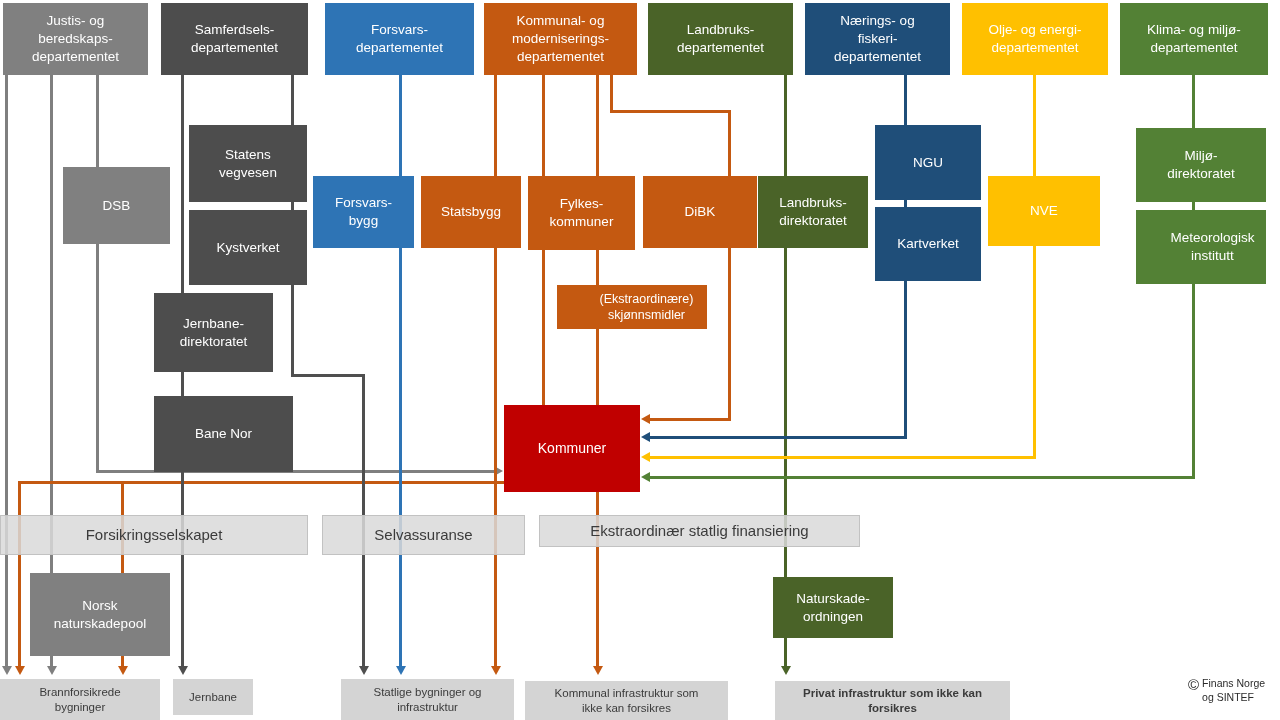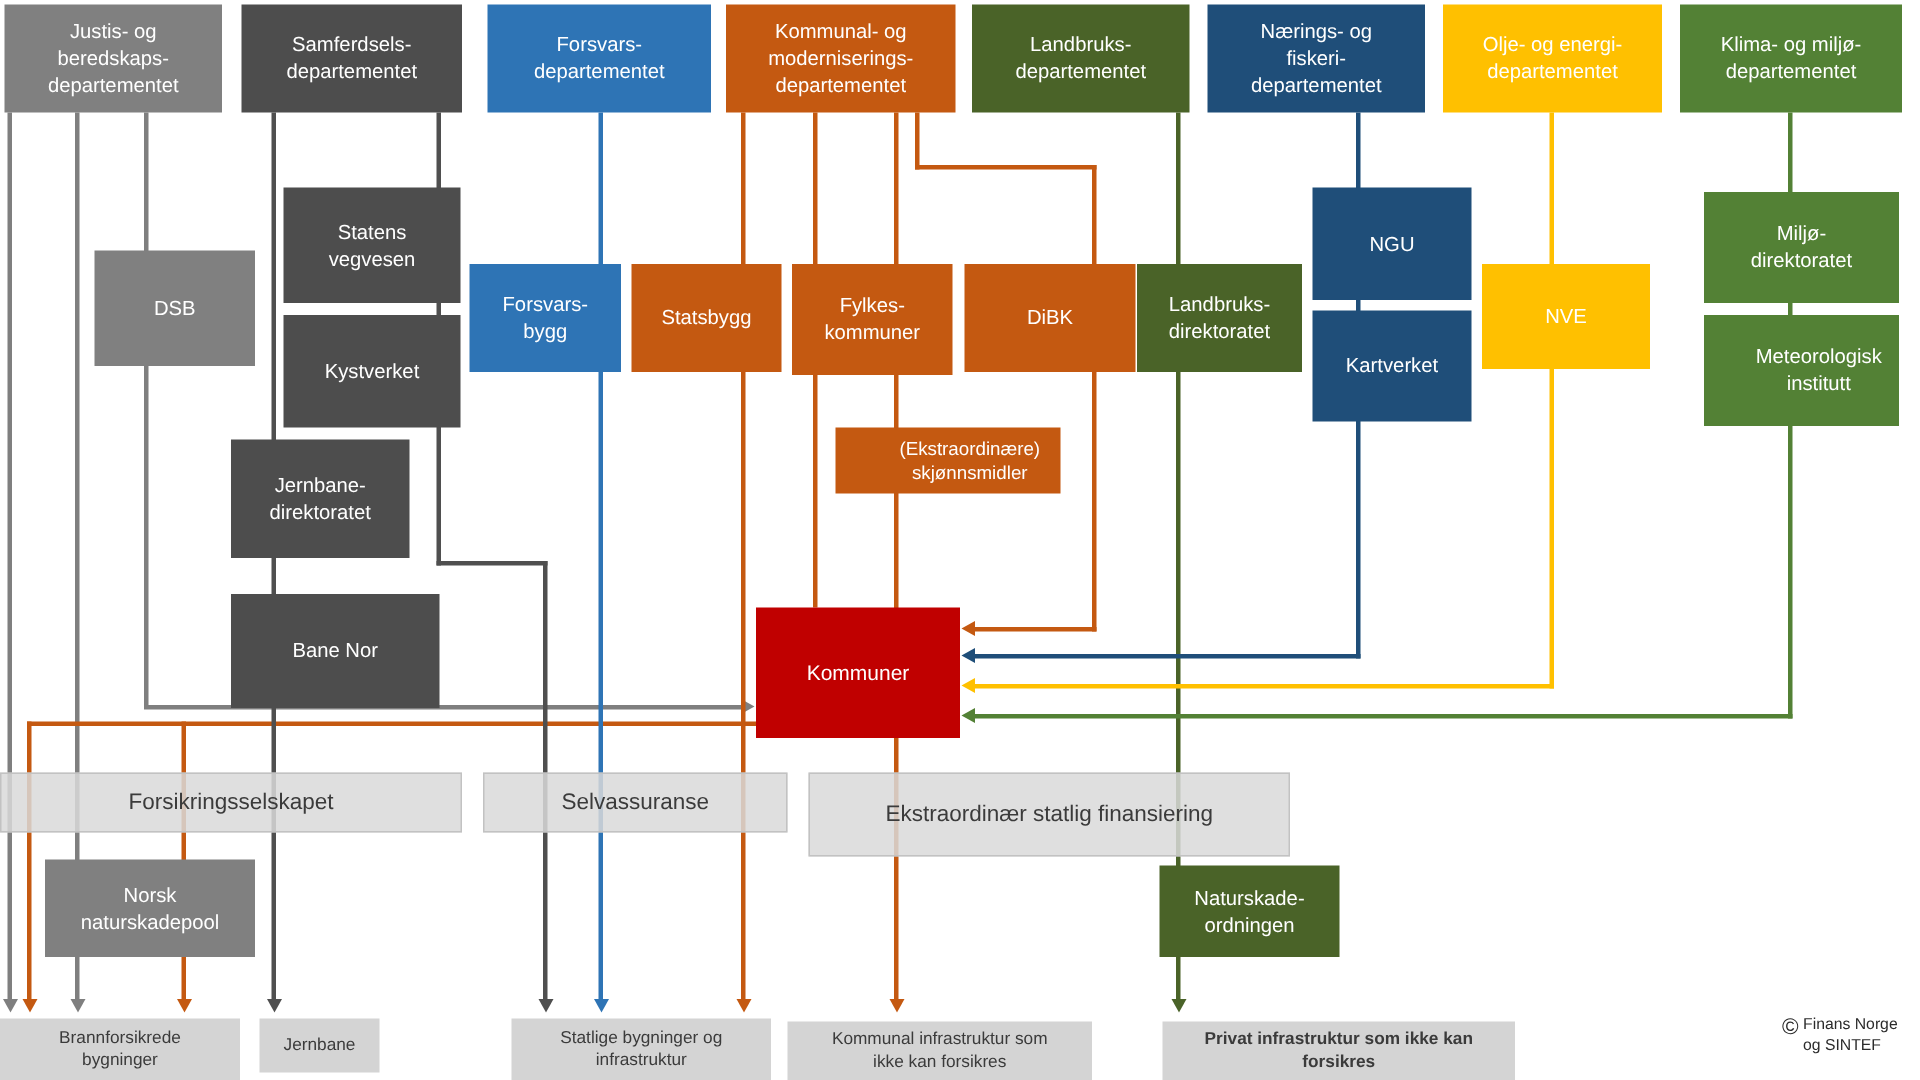--- a/index.html
+++ b/index.html
@@ -133,23 +133,23 @@
 
   <div class="b dark" style="left:154px;top:293px;width:119px;height:79px;">Jernbane-
 direktoratet</div>
   <div class="b dark" style="left:154px;top:380px;width:139px;height:76px;margin-top:16px;">Bane Nor</div>
   <div class="b orange small" style="left:557px;top:285px;width:150px;height:44px;">(Ekstraordinære)
 skjønnsmidler</div>
   <div class="b red big" style="left:504px;top:405px;width:136px;height:87px;">Kommuner</div>
 
   <div class="b bar" style="left:0px;top:515px;width:308px;height:40px;">Forsikringsselskapet</div>
   <div class="b bar" style="left:322px;top:515px;width:203px;height:40px;">Selvassuranse</div>
-  <div class="b bar" style="left:539px;top:515px;width:321px;height:56px;">Ekstraordinær statlig finansiering</div>
+  <div class="b bar" style="left:539px;top:515px;width:321px;height:32px;">Ekstraordinær statlig finansiering</div>
 
-  <div class="b gray" style="left:30px;top:573px;width:140px;height:65px;">Norsk
+  <div class="b gray" style="left:30px;top:573px;width:140px;height:83px;">Norsk
 naturskadepool</div>
   <div class="b dgreen" style="left:773px;top:577px;width:120px;height:61px;">Naturskade-
 ordningen</div>
 
   <div class="b bb" style="left:0px;top:679px;width:160px;height:41px;">Brannforsikrede
 bygninger</div>
   <div class="b bb" style="left:173px;top:679px;width:80px;height:36px;">Jernbane</div>
   <div class="b bb" style="left:341px;top:679px;width:173px;height:41px;">Statlige bygninger og
 infrastruktur</div>
   <div class="b bb" style="left:525px;top:681px;width:203px;height:39px;">Kommunal infrastruktur som

